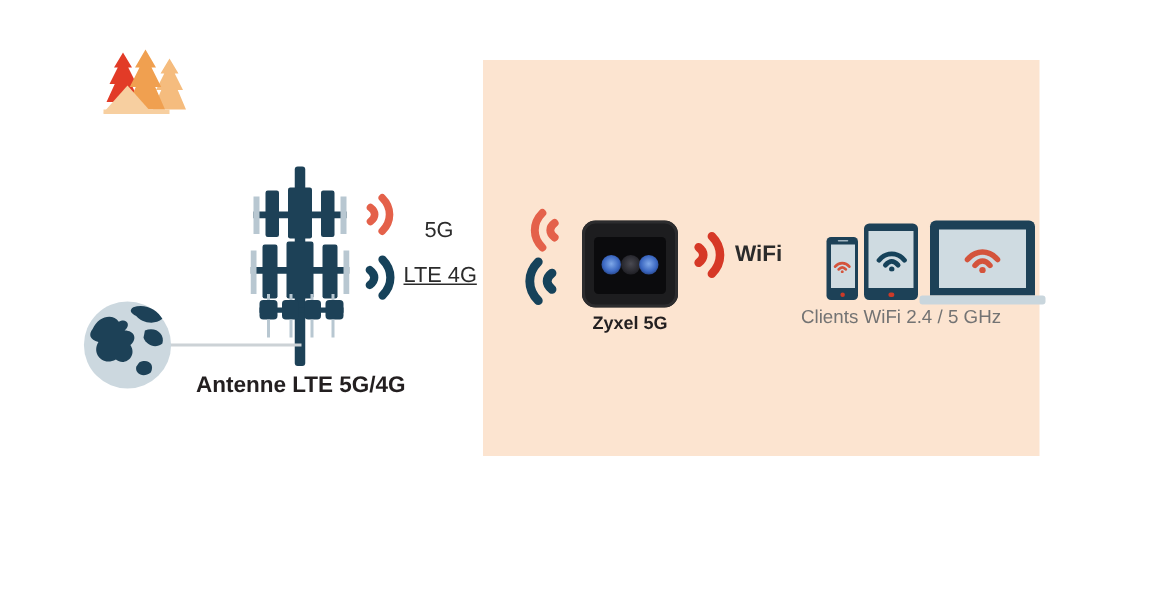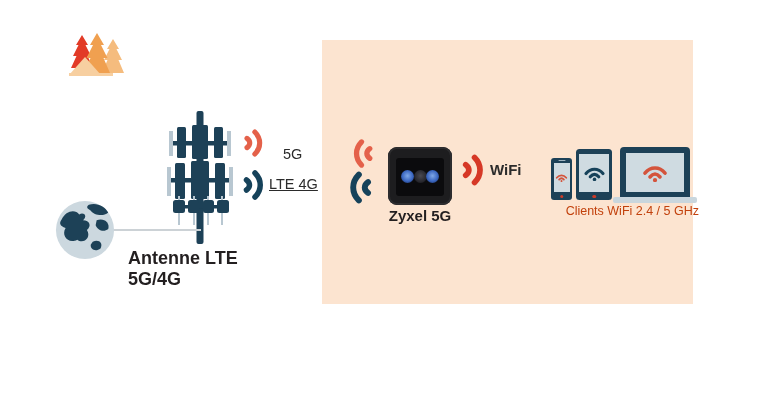--- a/index.html
+++ b/index.html
@@ -18,22 +18,22 @@
     color:#11689c;font-weight:bold;letter-spacing:.1px;
   }
   .header-text .bold{font-weight:bold;}
 
   
   .sig-label{font-size:14.5px;color:#2b2b2b;}
   .lbl-5g{left:267px;top:146px;margin-left:16px;}
   .lbl-lte{left:269px;top:176px;text-decoration:underline;}
 
   .antenna-label{
-    left:128px;top:248px;width:145px;text-align:left;
-    font-size:18px;font-weight:bold;color:#231f20;
+    left:128px;top:248px;width:145px;text-align:center;
+    font-size:15px;font-weight:bold;color:#231f20;
   }
 
   
   .connector{left:113px;top:229px;width:88px;height:2px;background:#ccd2d6;}
 
   
   .panel{left:322px;top:40px;width:371px;height:264px;background:#fce4d0;}
 
   
   .router-body{
@@ -50,26 +50,26 @@
     background:radial-gradient(circle at 50% 45%, #7fa8e8 0%, #3a66c0 55%, #15244d 100%);
   }
   .router-btn.left{left:5px;}
   .router-btn.right{right:5px;}
   .router-btn.mid{
     left:17.5px;background:radial-gradient(circle at 50% 45%, #4a4a52 0%, #222228 70%);
   }
 
   .router-label{
     left:358px;top:208px;width:124px;text-align:center;
-    font-size:15px;line-height:15px;font-weight:bold;color:#231f20;
+    font-size:12px;line-height:15px;font-weight:bold;color:#231f20;
   }
   .wifi-label{left:490px;top:161px;font-size:15px;color:#2b2b2b;font-weight:bold;}
   .clients-label{
-    left:534px;top:204px;width:165px;text-align:right;
-    font-size:12.5px;color:#c2410c;
+    left:534px;top:204px;width:165px;text-align:left;
+    font-size:12.5px;color:#737373;
   }
 
   
   .phone{
     left:551px;top:158px;width:21px;height:42px;background:#1d4157;border-radius:3px;
   }
   .phone .screen{
     position:absolute;left:2.5px;top:5px;width:16px;height:29px;background:#cfdbe1;
     display:flex;align-items:center;justify-content:center;
   }

